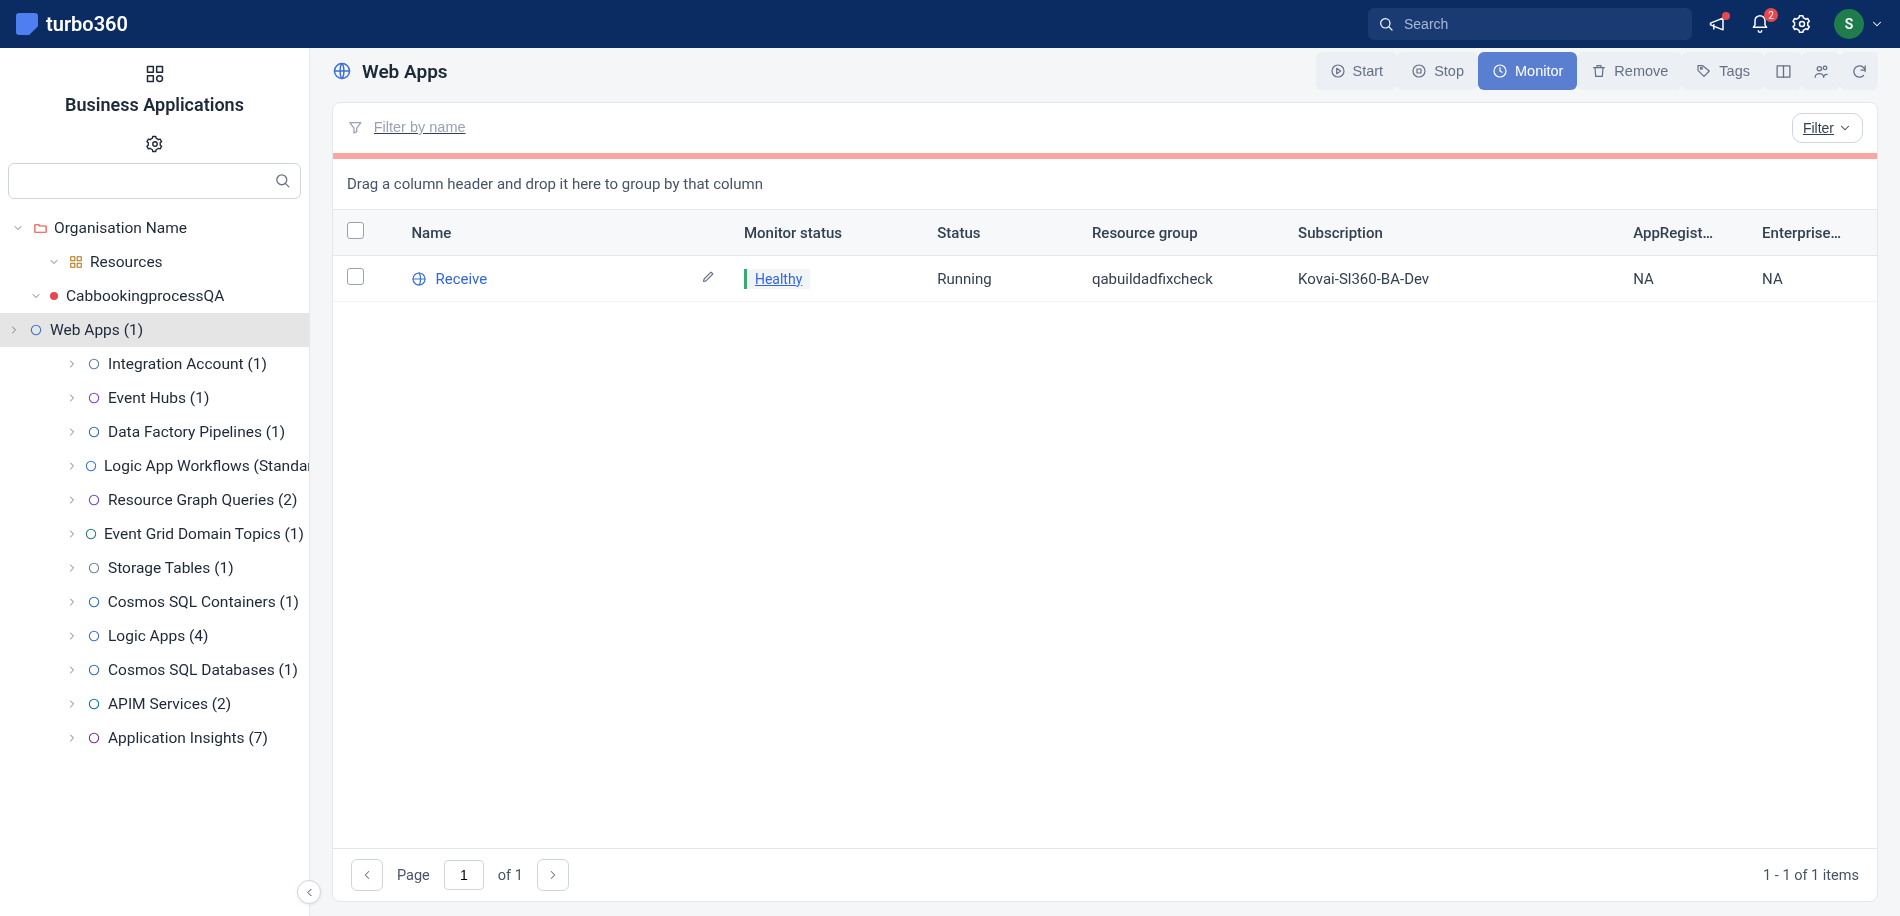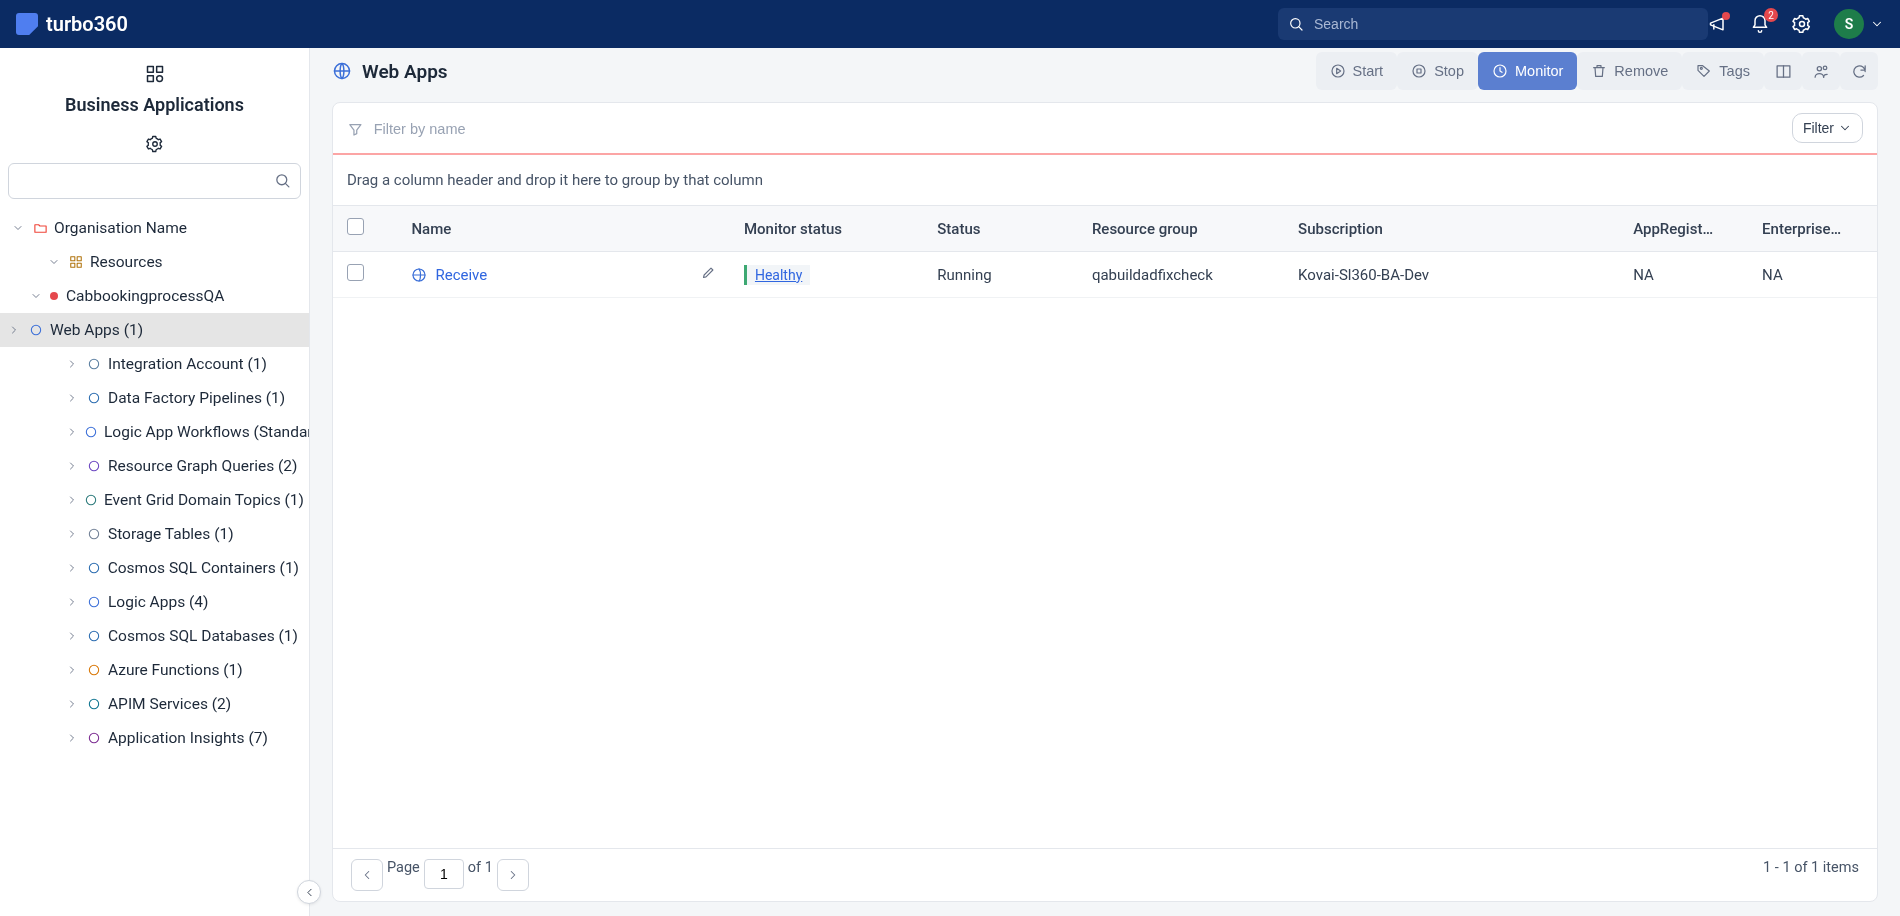--- a/index.html
+++ b/index.html
@@ -2,21 +2,21 @@
 <html><head>
 <meta charset="utf-8">
 <style>
 * { box-sizing: border-box; margin: 0; padding: 0; }
 body { font-family: -apple-system, BlinkMacSystemFont, "Segoe UI", Roboto, Arial, sans-serif; font-size: 14px; color: #344052; background: #fff; overflow: hidden; }
 
 
 .topbar { height: 48px; background: #0b2b63; display: flex; align-items: center; padding: 0 16px; color: #fff; }
 .logo { display: flex; align-items: center; gap: 8px; font-size: 20px; font-weight: 600; }
 .logo-mark { width: 22px; height: 22px; background: #4f7ef0; clip-path: polygon(0 0, 100% 0, 100% 60%, 60% 100%, 0 100%); border-radius: 3px; }
-.search-wrap { margin-left: auto; position: relative; width: 430px; }
+.search-wrap { margin-left: auto; margin-right: 16px; position: relative; width: 324px; }
 .search-wrap input { width: 100%; height: 32px; background: #1a3a73; border: none; border-radius: 6px; padding: 0 12px 0 36px; color: #fff; font-size: 14px; }
 .search-wrap input::placeholder { color: #a9b8d4; }
 .search-wrap svg { position: absolute; left: 10px; top: 8px; }
 .top-actions { display: flex; align-items: center; gap: 22px; }
 .icon-btn { position: relative; cursor: pointer; display: inline-flex; }
 .badge { position: absolute; top: -6px; right: -8px; background: #e5484d; color: #fff; border-radius: 8px; font-size: 10px; min-width: 14px; height: 14px; display: flex; align-items: center; justify-content: center; padding: 0 3px; }
 .badge.dot { min-width: 8px; width: 8px; height: 8px; padding: 0; top: -2px; right: -2px; }
 .avatar { width: 30px; height: 30px; border-radius: 50%; background: #1e7d4a; color: #fff; display: flex; align-items: center; justify-content: center; font-weight: 600; font-size: 14px; }
 .avatar-wrap { display: flex; align-items: center; gap: 6px; cursor: pointer; }
 
@@ -51,21 +51,21 @@
 .page-head { display: flex; align-items: center; padding: 4px 22px 12px; gap: 10px; }
 .page-title { font-size: 19px; font-weight: 600; color: #1d2939; display: flex; align-items: center; gap: 10px; }
 .page-title .picon { width: 20px; height: 20px; }
 .action-bar { margin-left: auto; display: flex; }
 .btn { height: 38px; padding: 0 14px; border-radius: 6px; border: none; background: #eceff3; color: #667085; font-size: 14.5px; display: inline-flex; align-items: center; gap: 7px; cursor: pointer; }
 .btn.primary { background: #5b7fd0; color: #fff; }
 .btn.iconly { padding: 0; width: 38px; justify-content: center; }
 .btn svg { flex-shrink: 0; }
 
 .card { margin: 0 22px 14px; background: #fff; border: 1px solid #e4e7ec; border-radius: 8px; flex: 1; display: flex; flex-direction: column; overflow: hidden; }
-.filter-row { display: flex; align-items: flex-end; padding: 10px 14px; border-bottom: 2px solid #fca5a5; }
+.filter-row { display: flex; align-items: flex-start; padding: 10px 14px; border-bottom: 6px solid #fca5a5; text-decoration: underline; }
 .filter-input { flex: 1; display: flex; align-items: center; gap: 10px; position: relative; }
 .filter-input input { border: none; outline: none; font-size: 14.5px; width: 100%; padding: 6px 0; }
 .filter-input input::placeholder { color: #98a2b3; }
 .filter-btn { border: 1px solid #d0d5dd; border-radius: 10px; padding: 6px 10px; font-size: 14px; display: inline-flex; align-items: center; gap: 4px; cursor: pointer; color: #344052; background: #fff; }
 .group-drop { padding: 16px 14px; border-bottom: 1px solid #e4e7ec; color: #475467; font-size: 15px; }
 .grid-wrap { flex: 1; overflow: auto; }
 table { width: 100%; border-collapse: collapse; table-layout: fixed; }
 thead th { text-align: left; font-weight: 500; font-size: 15px; color: #344052; padding: 12px 14px; background: #f7f8fa; border-bottom: 1px solid #e4e7ec; white-space: nowrap; overflow: hidden; text-overflow: ellipsis; }
 tbody td { padding: 12px 14px; font-size: 15px; color: #344052; border-bottom: 1px solid #f0f2f4; vertical-align: middle; white-space: nowrap; overflow: hidden; text-overflow: ellipsis; }
 .col-check { width: 50px; }
@@ -77,21 +77,21 @@
 .col-app { width: 100px; }
 .col-ent { width: 100px; }
 .name-cell { display: flex; align-items: center; gap: 8px; position: relative; }
 .name-cell a { color: #3066e0; text-decoration: none; }
 .name-cell .edit { margin-left: auto; color: #667085; cursor: pointer; }
 .health-pill { display: inline-block; padding: 2px 8px; border-left: 3px solid #3da872; background: #f2f5f8; color: #3066e0; font-size: 14px; text-decoration: underline; cursor: pointer; }
 input[type=checkbox] { width: 17px; height: 17px; border: 1.5px solid #98a2b3; border-radius: 3px; appearance: none; cursor: pointer; background: #fff; }
 .grid-wrap::-webkit-scrollbar { height: 10px; }
 .grid-wrap::-webkit-scrollbar-thumb { background: #c9cfd6; border-radius: 5px; }
 
-.pager { border-top: 1px solid #e4e7ec; padding: 10px 18px; display: flex; gap: 4px; font-size: 14.5px; color: #475467; }
+.pager { border-top: 1px solid #e4e7ec; padding: 10px 18px; display: flex; align-items: center; gap: 14px; font-size: 14.5px; color: #475467; }
 .pager .pbtn { width: 32px; height: 32px; border: 1px solid #d0d5dd; border-radius: 6px; background: #fff; display: inline-flex; align-items: center; justify-content: center; cursor: pointer; color: #667085; }
 .pager input { width: 40px; height: 30px; border: 1px solid #d0d5dd; border-radius: 4px; text-align: center; font-size: 14px; }
 .pager .right { margin-left: auto; }
 
 
 svg { fill: none; stroke: currentColor; stroke-width: 1.8; stroke-linecap: round; stroke-linejoin: round; }
 </style>
 </head>
 <body>
 
@@ -228,20 +228,33 @@
               </svg>
             </span>
             <span>Integration Account (1)</span>
           </div>
           <div class="tree-item indent-3">
             <span class="chev">
               <svg width="12" height="12" viewBox="0 0 24 24">
                 <path d="M9 6l6 6-6 6"></path>
               </svg>
             </span>
+            <span class="ticon" style="color:#7c3aed">
+              <svg width="14" height="14" viewBox="0 0 24 24">
+                <circle cx="12" cy="12" r="8"></circle>
+              </svg>
+            </span>
+            <span>Event Hubs (1)</span>
+          </div>
+          <div class="tree-item indent-3">
+            <span class="chev">
+              <svg width="12" height="12" viewBox="0 0 24 24">
+                <path d="M9 6l6 6-6 6"></path>
+              </svg>
+            </span>
             <span class="ticon" style="color:#2b6cb0">
               <svg width="14" height="14" viewBox="0 0 24 24">
                 <circle cx="12" cy="12" r="8"></circle>
               </svg>
             </span>
             <span>Data Factory Pipelines (1)</span>
           </div>
           <div class="tree-item indent-3">
             <span class="chev">
               <svg width="12" height="12" viewBox="0 0 24 24">
@@ -325,33 +338,20 @@
               <svg width="12" height="12" viewBox="0 0 24 24">
                 <path d="M9 6l6 6-6 6"></path>
               </svg>
             </span>
             <span class="ticon" style="color:#2b6cb0">
               <svg width="14" height="14" viewBox="0 0 24 24">
                 <circle cx="12" cy="12" r="8"></circle>
               </svg>
             </span>
             <span>Cosmos SQL Databases (1)</span>
-          </div>
-          <div class="tree-item indent-3">
-            <span class="chev">
-              <svg width="12" height="12" viewBox="0 0 24 24">
-                <path d="M9 6l6 6-6 6"></path>
-              </svg>
-            </span>
-            <span class="ticon" style="color:#d97706">
-              <svg width="14" height="14" viewBox="0 0 24 24">
-                <circle cx="12" cy="12" r="8"></circle>
-              </svg>
-            </span>
-            <span>Azure Functions (1)</span>
           </div>
           <div class="tree-item indent-3">
             <span class="chev">
               <svg width="12" height="12" viewBox="0 0 24 24">
                 <path d="M9 6l6 6-6 6"></path>
               </svg>
             </span>
             <span class="ticon" style="color:#0e7490">
               <svg width="14" height="14" viewBox="0 0 24 24">
                 <circle cx="12" cy="12" r="8"></circle>

